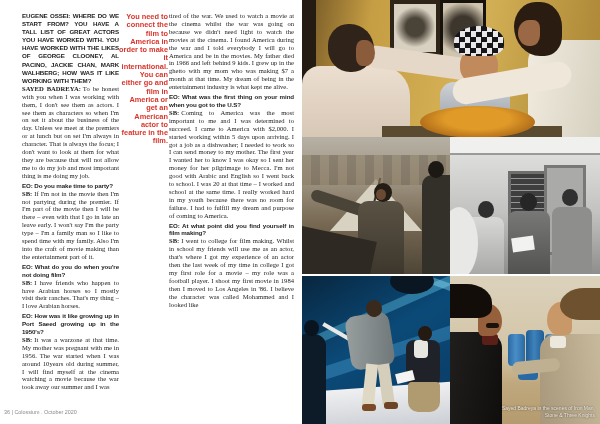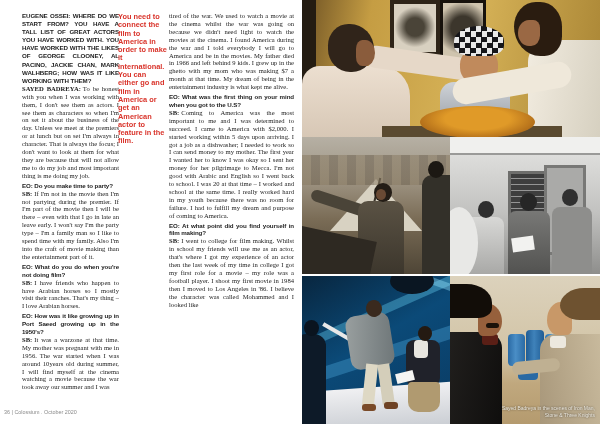--- a/index.html
+++ b/index.html
@@ -7,21 +7,21 @@
           font-family:"Liberation Serif",serif;}
   
   .col{position:absolute;top:12px;}
   .col p{margin:0;font-size:6.6px;line-height:7.9px;text-align:justify;color:#1c1c1c;}
   #col1{left:22px;width:97px;}
   #col3{left:169px;width:125px;}
   .q{color:#d9342b;font-weight:bold;font-family:"Liberation Sans",sans-serif;
      font-size:6.2px !important;letter-spacing:-0.1px;margin-top:2px !important;}
   .q.caps{margin-top:0 !important;line-height:8.1px !important;}
   .lead{font-weight:bold;margin-right:2px;}
-  #pullquote{position:absolute;left:118px;top:13px;width:50px;text-align:left;
+  #pullquote{position:absolute;left:118px;top:13px;width:50px;text-align:right;
      color:#d9342b;font-family:"Liberation Sans",sans-serif;font-weight:bold;
      font-size:7.4px;line-height:8.3px;}
   #footer{position:absolute;left:4px;top:409px;color:#8a8a8a;
      font-family:"Liberation Sans",sans-serif;font-size:5.4px;}
   
   .photo{position:absolute;overflow:hidden;}
   .photo div{position:absolute;}
   #photo-top{left:302px;top:0;width:298px;height:137px;
      background:linear-gradient(100deg,#6e5224 0%,#c59d43 22%,#d6b257 55%,#a88434 100%);}
   #photo-war{left:302px;top:137px;width:148px;height:137px;

